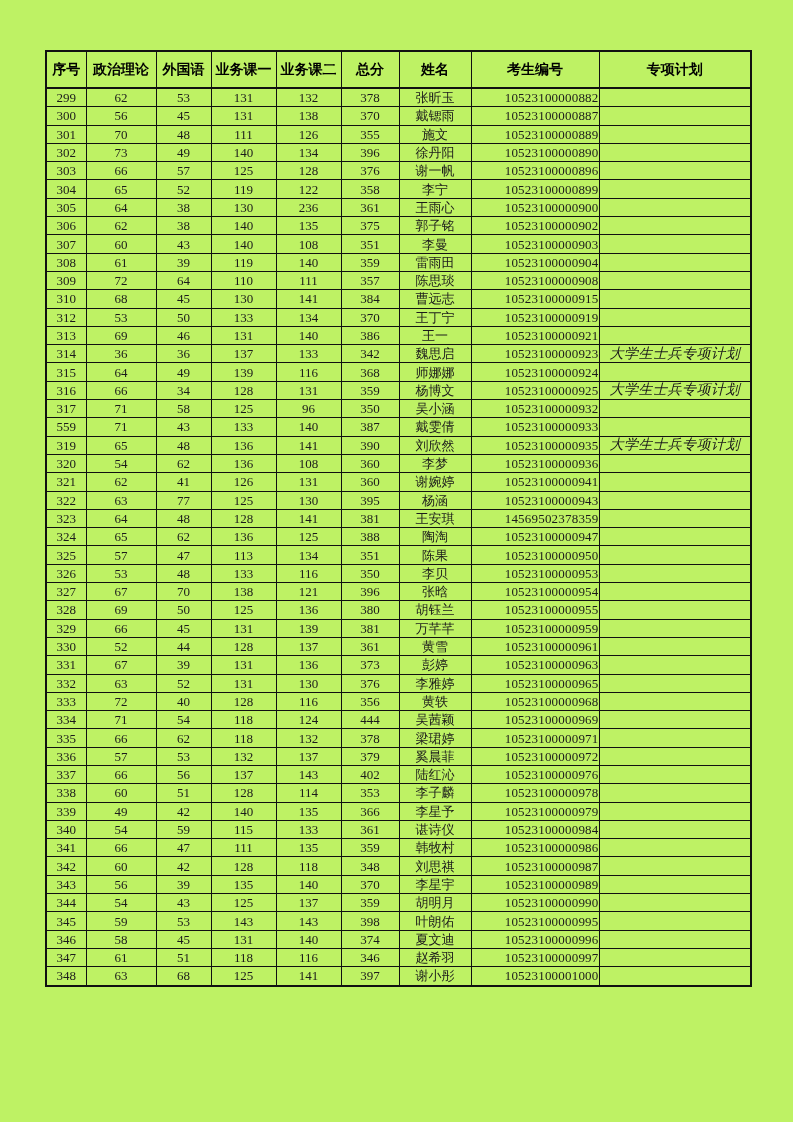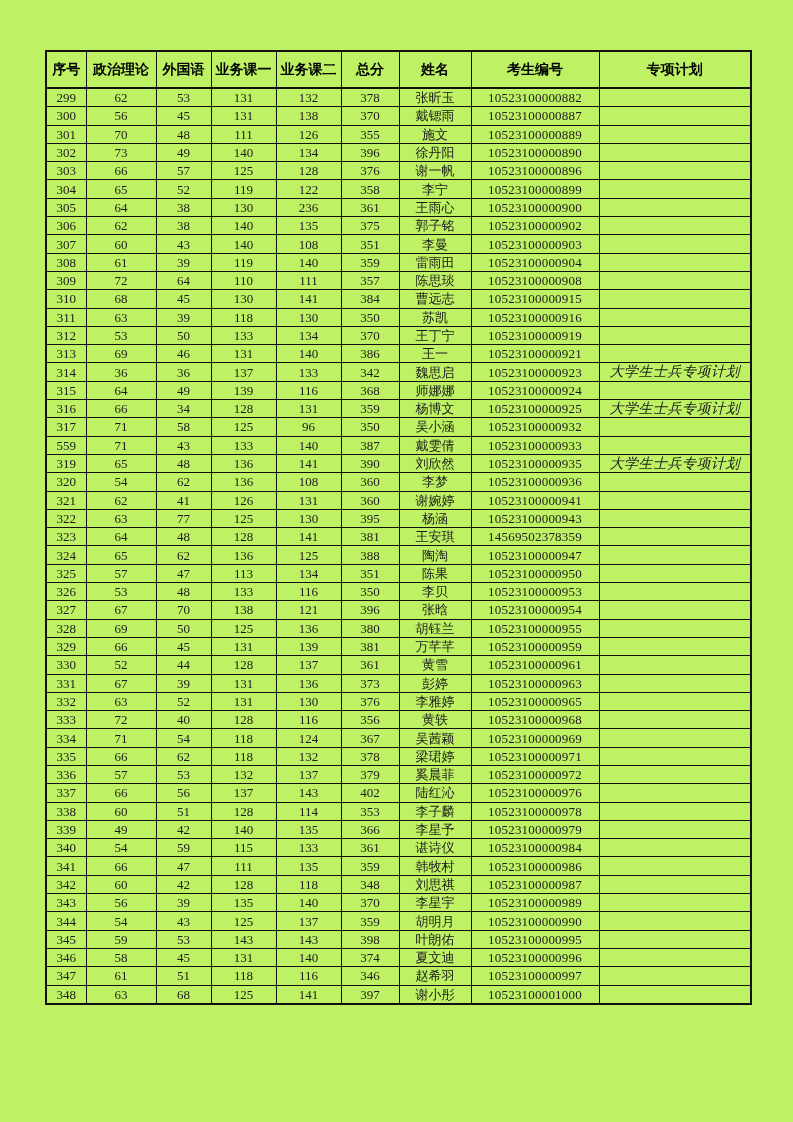--- a/index.html
+++ b/index.html
@@ -49,20 +49,21 @@
     font-size: 13px;
     color: #1b1b1b;
   }
   table.score-table tbody td.col-special-plan {
     font-size: 14px;
     letter-spacing: 0.5px;
     font-style: italic;
   }
   table.score-table tbody td.col-candidate-id {
     letter-spacing: 0.2px;
+    text-align: right;
   }
 </style>
 </head>
 <body>
 
 <div class="page">
   <div class="table-wrap">
     <table class="score-table">
       <colgroup>
         <col style="width:40px">
@@ -215,31 +216,20 @@
             <td class="col-politics">68</td>
             <td class="col-foreign-language">45</td>
             <td class="col-course-1">130</td>
             <td class="col-course-2">141</td>
             <td class="col-total">384</td>
             <td class="col-name">曹远志</td>
             <td class="col-candidate-id">10523100000915</td>
             <td class="col-special-plan"></td>
           </tr>
           <tr>
-            <td class="col-serial">311</td>
-            <td class="col-politics">63</td>
-            <td class="col-foreign-language">39</td>
-            <td class="col-course-1">118</td>
-            <td class="col-course-2">130</td>
-            <td class="col-total">350</td>
-            <td class="col-name">苏凯</td>
-            <td class="col-candidate-id">10523100000916</td>
-            <td class="col-special-plan"></td>
-          </tr>
-          <tr>
             <td class="col-serial">312</td>
             <td class="col-politics">53</td>
             <td class="col-foreign-language">50</td>
             <td class="col-course-1">133</td>
             <td class="col-course-2">134</td>
             <td class="col-total">370</td>
             <td class="col-name">王丁宁</td>
             <td class="col-candidate-id">10523100000919</td>
             <td class="col-special-plan"></td>
           </tr>
@@ -473,21 +463,21 @@
             <td class="col-name">黄轶</td>
             <td class="col-candidate-id">10523100000968</td>
             <td class="col-special-plan"></td>
           </tr>
           <tr>
             <td class="col-serial">334</td>
             <td class="col-politics">71</td>
             <td class="col-foreign-language">54</td>
             <td class="col-course-1">118</td>
             <td class="col-course-2">124</td>
-            <td class="col-total">367</td>
+            <td class="col-total">444</td>
             <td class="col-name">吴茜颖</td>
             <td class="col-candidate-id">10523100000969</td>
             <td class="col-special-plan"></td>
           </tr>
           <tr>
             <td class="col-serial">335</td>
             <td class="col-politics">66</td>
             <td class="col-foreign-language">62</td>
             <td class="col-course-1">118</td>
             <td class="col-course-2">132</td>

